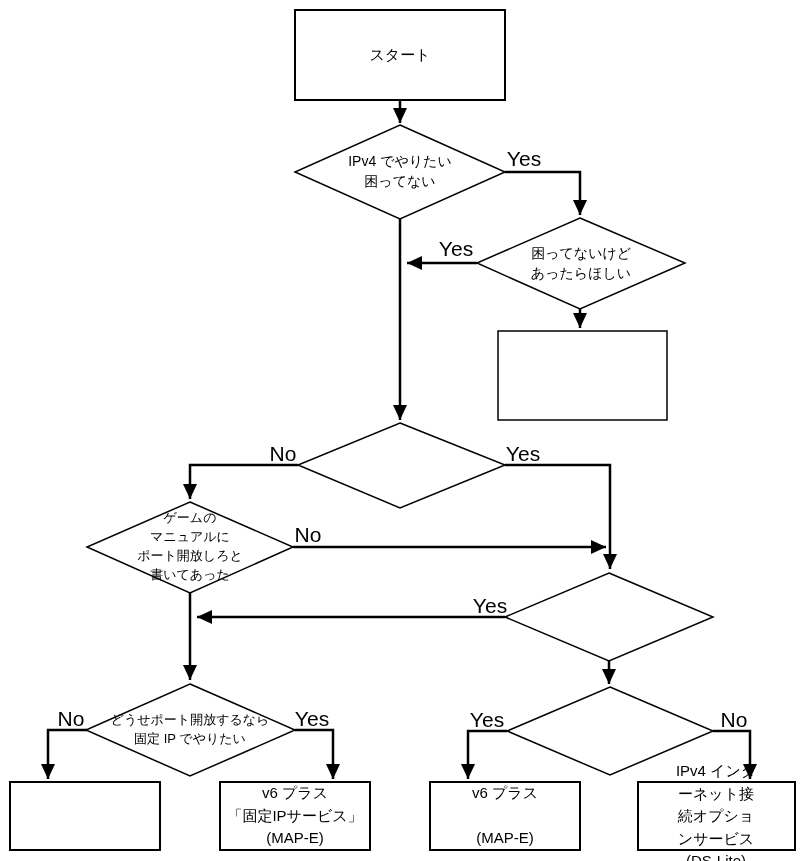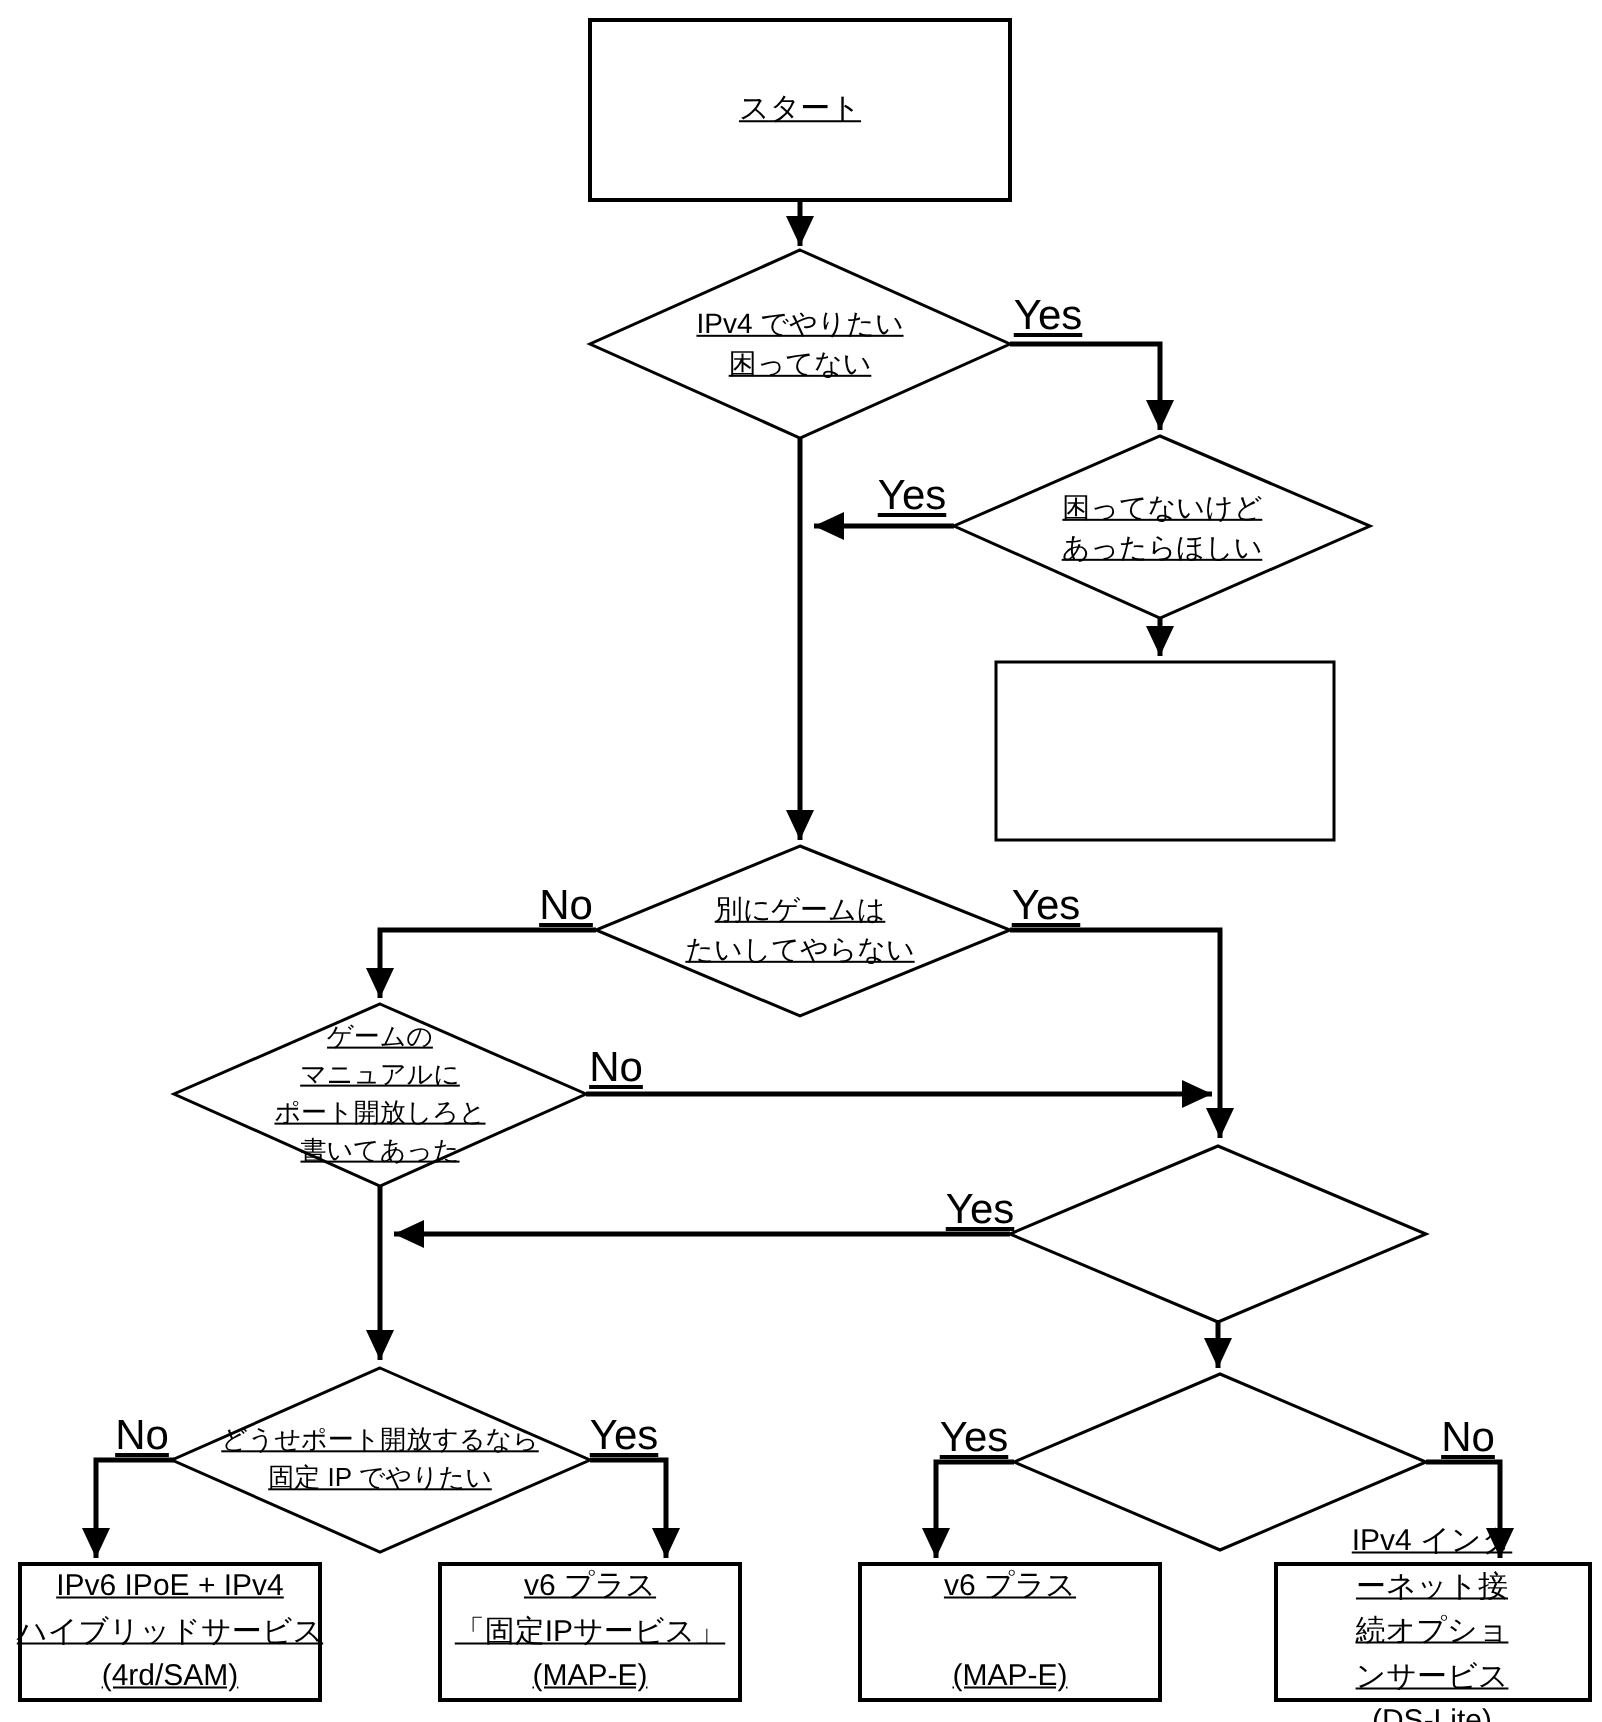--- a/index.html
+++ b/index.html
@@ -1,20 +1,20 @@
 <!DOCTYPE html>
 <html><head>
 <meta charset="utf-8">
 <style>
   html,body{margin:0;padding:0;background:#ffffff;}
   #stage{position:relative;width:801px;height:861px;background:#ffffff;overflow:hidden;
          font-family:"Liberation Sans","DejaVu Sans",sans-serif;color:#000;}
   #chart-svg{position:absolute;left:0;top:0;}
   .txt{position:absolute;transform:translate(-50%,-50%);text-align:center;
-       white-space:pre-line;color:#000;pointer-events:none;text-decoration:underline;}
+       white-space:pre-line;color:#000;pointer-events:none;}
   .node-lg{font-size:15px;line-height:1.45;}
   .node-md{font-size:14px;line-height:1.4;}
   .node-sm{font-size:13px;line-height:1.45;}
   .aa{font-size:13px;line-height:19px;letter-spacing:0.5px;}
   .edge-label{font-size:21px;line-height:1;}
   .result{font-size:15px;line-height:1.5;}
 </style>
 </head>
 <body>
 
@@ -60,32 +60,27 @@
       <rect x="430" y="782" width="150" height="68" stroke-width="2"></rect>
       <rect x="638" y="782" width="157" height="68" stroke-width="2"></rect>
     </g>
   </svg>
 
   <div class="txt node-lg" style="left:400px;top:55px;">スタート</div>
   <div class="txt node-md" style="left:400px;top:172px;">IPv4 でやりたい
 困ってない</div>
   <div class="txt node-md" style="left:581px;top:264px;text-align:right;">困ってないけど
 あったらほしい</div>
-  <div class="txt node-md" style="left:400px;top:465px;">別にゲームは
-たいしてやらない</div>
   <div class="txt node-sm" style="left:190px;top:547px;">ゲームの
 マニュアルに
 ポート開放しろと
 書いてあった</div>
   <div class="txt node-sm" style="left:190px;top:730px;">どうせポート開放するなら
 固定 IP でやりたい</div>
 
-  <div class="txt result" style="left:85px;top:816px;">IPv6 IPoE + IPv4
-ハイブリッドサービス
-(4rd/SAM)</div>
   <div class="txt result" style="left:295px;top:816px;">v6 プラス
 「固定IPサービス」
 (MAP-E)</div>
   <div class="txt result" style="left:505px;top:816px;">v6 プラス
 
 (MAP-E)</div>
   <div class="txt result" style="left:716px;top:816px;">IPv4 インターネット接
 続オプションサービス
 (DS-Lite)</div>
 

